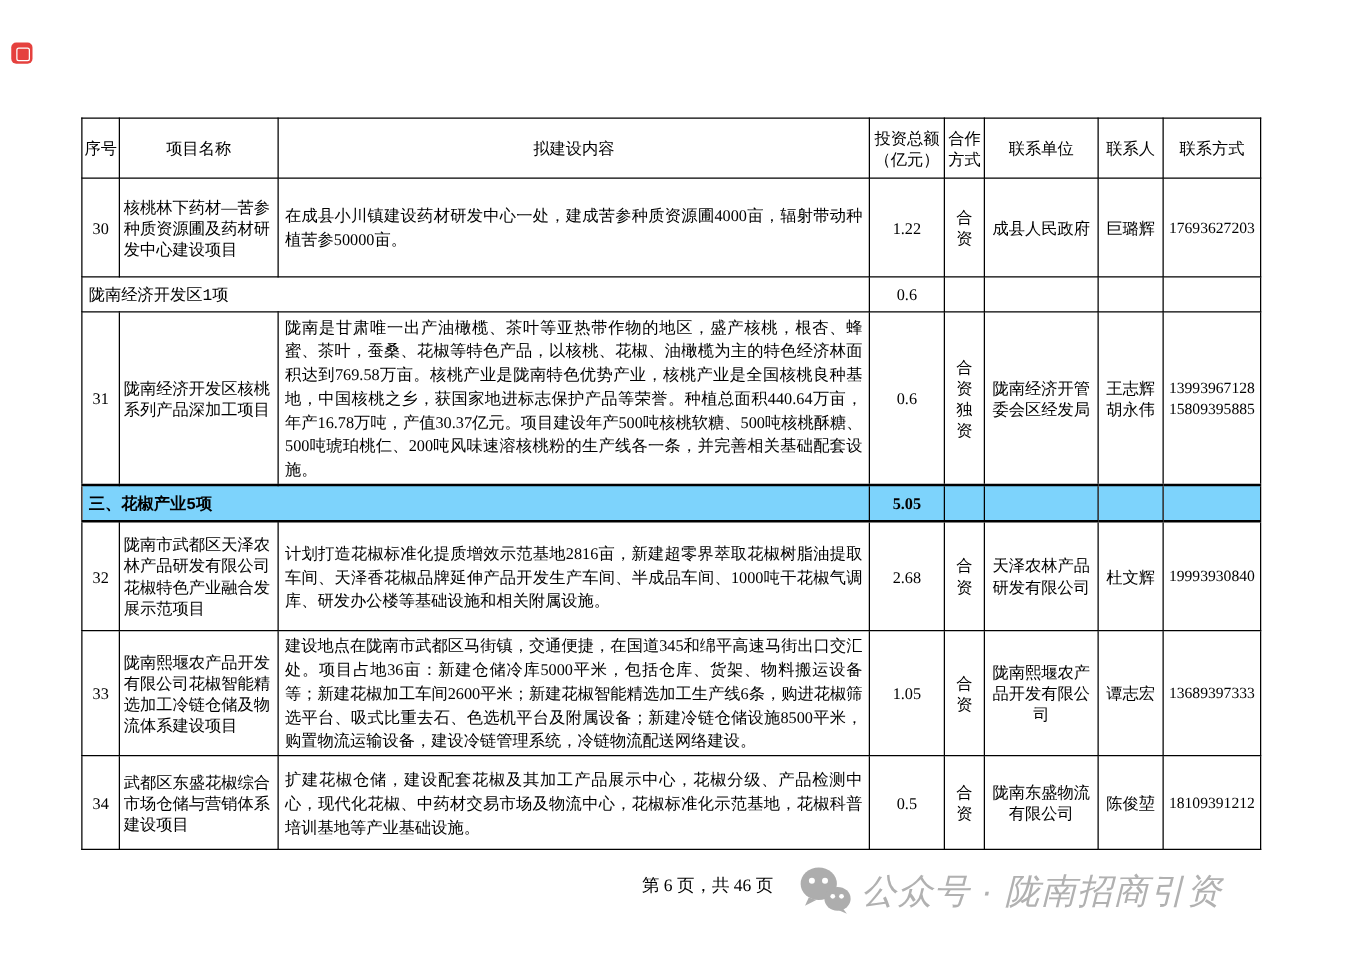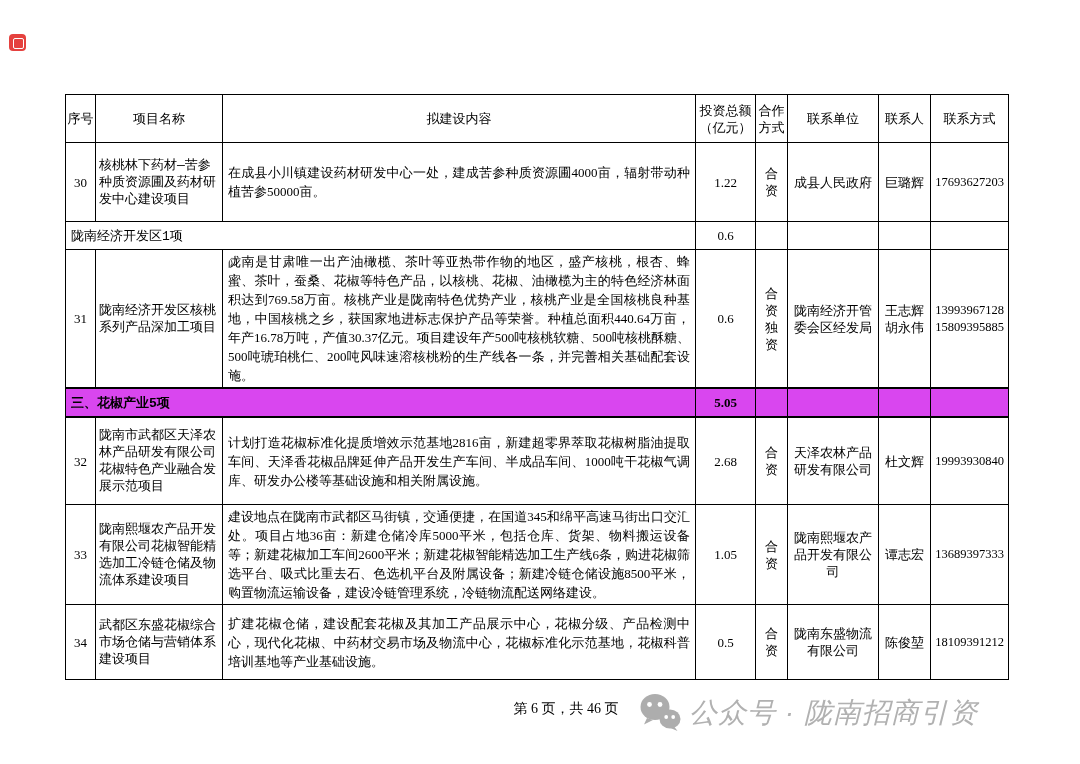--- a/index.html
+++ b/index.html
@@ -28,36 +28,36 @@
     border:1px solid #000;
     font-size:13px;font-weight:normal;
     vertical-align:middle;overflow:hidden;
     padding:2px 3px;
   }
   th{
     text-align:center;white-space:pre-line;line-height:17px;padding:2px 1px;
   }
   tr.hdr th{height:43px;}
   td.c{text-align:center;white-space:pre-line;line-height:17px;}
-  td.name{text-align:left;line-height:17px;padding:2px 3px;font-family:Liberation Mono, monospace;}
-  td.content{text-align:justify;line-height:19px;padding:2px 5px;border-radius:26px;}
+  td.name{text-align:left;line-height:17px;padding:2px 3px;}
+  td.content{text-align:justify;line-height:19px;padding:2px 5px;}
   td.phone{font-size:12.5px;padding:2px 1px;}
   td.subtotal-label{text-align:left;padding:2px 5px;font-family:Liberation Mono, monospace;}
 
   tr.r30 td{height:74px;}
   tr.sub1 td{height:23px;}
   tr.r31 td{height:131px;}
   tr.sec td{height:23px;}
   tr.sub2 td{height:27px;}
   tr.r32 td{height:82px;}
   tr.r33 td{height:88px;}
   tr.r34 td{height:70px;}
 
   tr.sec td{
-    background:#d946ef;font-weight:bold;
+    background:#7dd3fc;font-weight:bold;
     border-top:2px solid #000;border-bottom:2px solid #000;
   }
 
   
   .footer{
     position:absolute;left:0;top:700px;width:1044px;
     text-align:center;font-size:14px;color:#000;margin-left:44px;
   }
 
   

